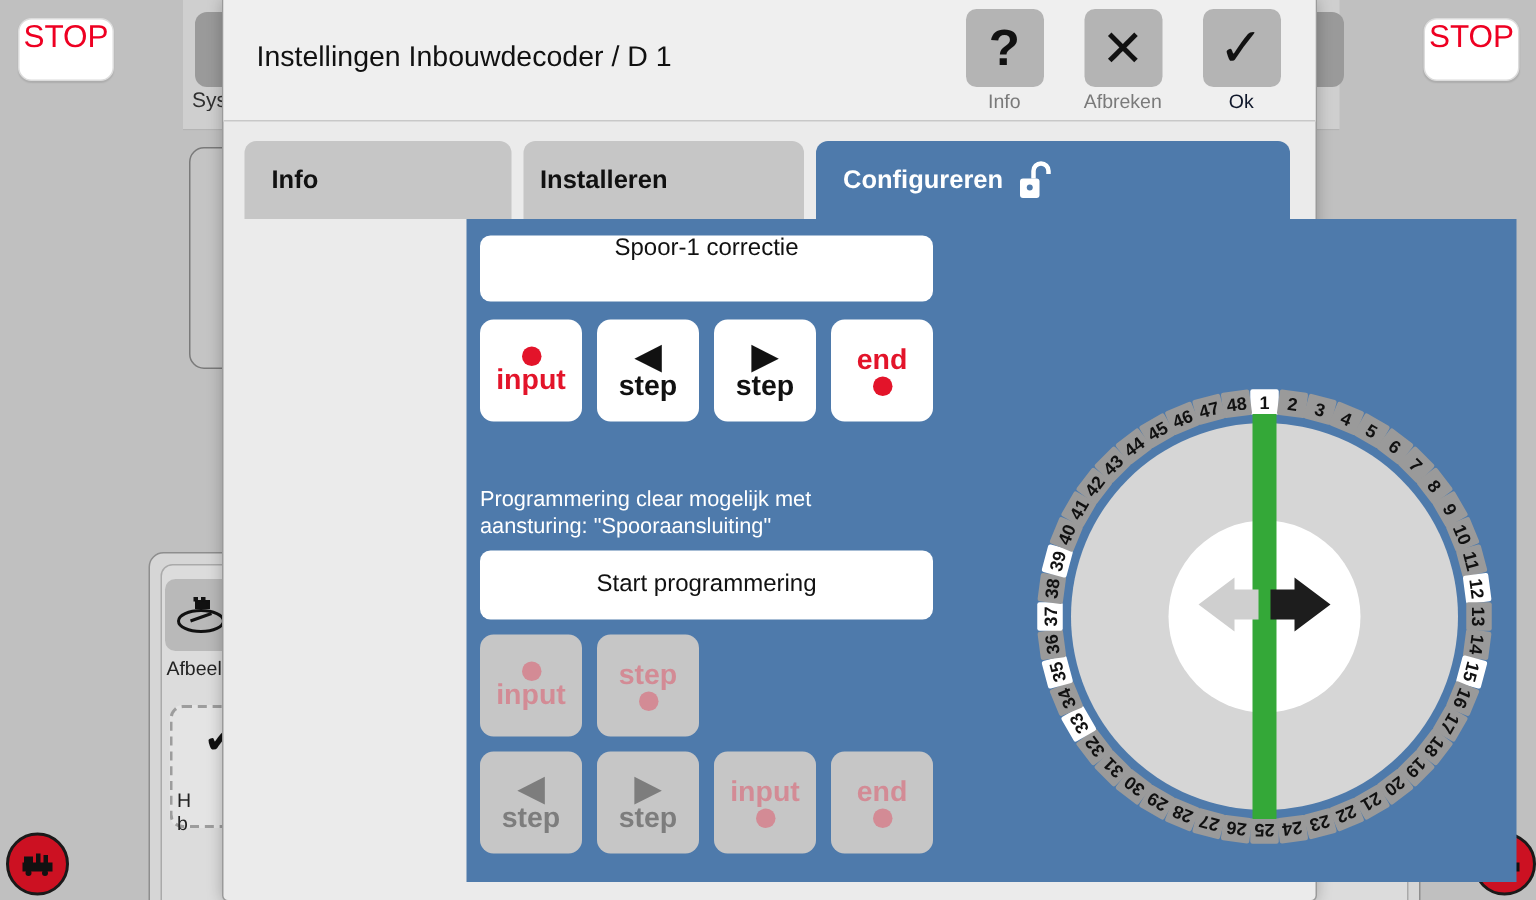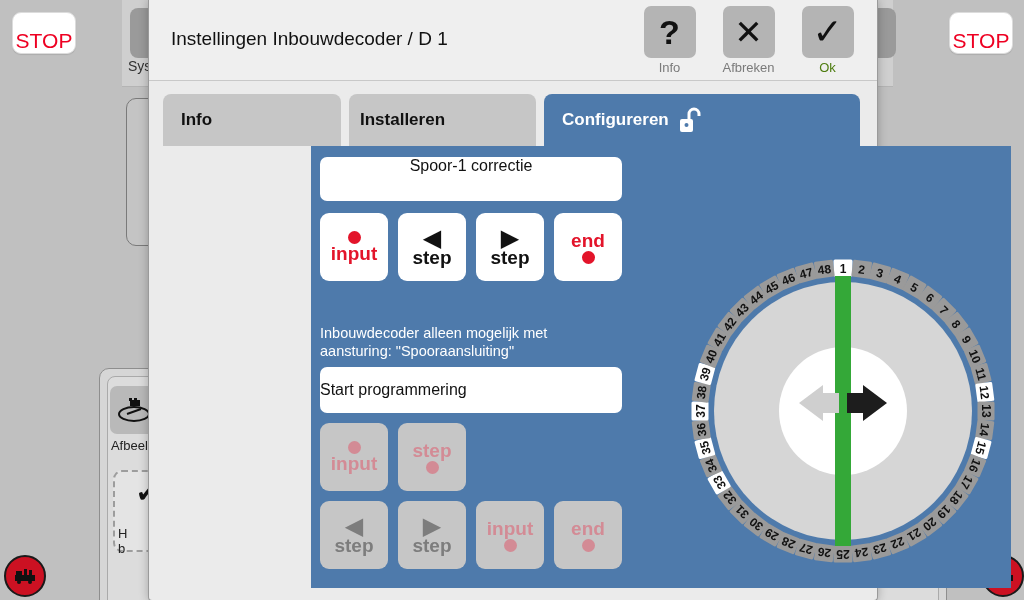--- a/index.html
+++ b/index.html
@@ -11,21 +11,21 @@
   }
   #root { position: relative; width: 1024px; height: 600px; }
 
   
   .bg-layer { position: absolute; inset: 0; background: #c0c0c0; }
 
   .stop-btn {
     position: absolute; background: #ffffff; border-radius: 9px;
     border: 1px solid #dcdcdc;
     color: #ee0022; font-size: 21px; font-weight: 400;
-    display: flex; align-items: flex-end; justify-content: center;
+    display: flex; align-items: flex-start; justify-content: center;
     box-shadow: 0 1px 1px rgba(0,0,0,.10);
   }
   .stop-left  { left: 12px;  top: 12px; width: 62px; height: 40px; }
   .stop-right { left: 949px; top: 12px; width: 62px; height: 40px; }
 
   .loco-btn {
     position: absolute; width: 38px; height: 38px; border-radius: 50%;
     background: #cc1122; border: 2px solid #1a1a1a;
     display: flex; align-items: center; justify-content: center;
   }
@@ -132,21 +132,21 @@
     display: flex; gap: 4px;
   }
   .tb-act { width: 75px; display: flex; flex-direction: column; align-items: center; }
   .tb-act .box {
     width: 52px; height: 52px; border-radius: 7px; background: #b4b4b4;
     display: flex; align-items: center; justify-content: center;
     color: #111;
   }
   .tb-act .box.enabled { background: #b4b4b4; }
   .tb-act .cap { margin-top: 2px; font-size: 13px; color: #7a7a7a; }
-  .tb-act .cap.enabled { color: #4d7c0f; text-align: right; }
+  .tb-act .cap.enabled { color: #0f172a; text-align: right; }
 
   
   .tabs { position: absolute; left: 14px; top: 94px; display: flex; gap: 8px; }
   .tab {
     height: 52px; border-radius: 8px 8px 0 0;
     display: flex; align-items: center; gap: 10px;
     padding: 0 18px; font-size: 17px; font-weight: bold;
     background: #c6c6c6; color: #111;
   }
   .tab.active { background: #4e7aab; color: #ffffff; }
@@ -163,21 +163,21 @@
 
   .wide-btn {
     position: absolute; left: 9px; top: 11px; width: 302px; height: 44px;
     background: #ffffff; border-radius: 7px;
     display: flex; align-items: flex-start; justify-content: center;
     font-size: 16px; color: #111;
   }
   .start-btn {
     position: absolute; left: 9px; top: 221px; width: 302px; height: 46px;
     background: #ffffff; border-radius: 7px;
-    display: flex; align-items: center; justify-content: flex-start;
+    display: flex; align-items: center; justify-content: center;
     font-size: 16px; color: #111;
   }
   .hint {
     position: absolute; left: 9px; top: 178px; width: 300px;
     font-size: 14.5px; color: #ffffff; line-height: 18px;
   }
 
   .kbtn {
     position: absolute; width: 68px; height: 68px; border-radius: 9px;
     background: #ffffff;
@@ -339,21 +339,21 @@
         <div class="kbtn" style="left:165px; top:67px;">
           <span class="tri">▶</span>
           <span class="lbl blk">step</span>
         </div>
         <div class="kbtn" style="left:243px; top:67px;">
           <span class="lbl red">end</span>
           <span class="dot"></span>
         </div>
 
         <div class="hint">
-          <div>Inbouwdecoder alleen mogelijk met</div>
+          <div>Programmering clear mogelijk met</div>
           <div>aansturing: "Spooraansluiting"</div>
         </div>
 
         <div class="start-btn">
           <span>Start programmering</span>
         </div>
 
         <div class="kbtn dis" style="left:9px; top:277px;">
           <span class="dot dis"></span>
           <span class="lbl dred">input</span>

